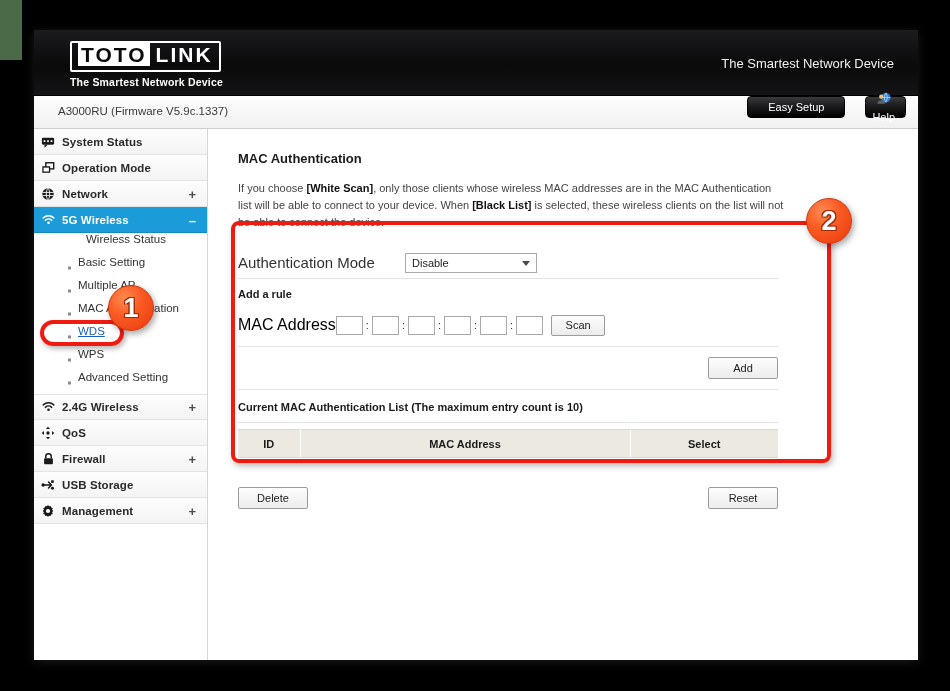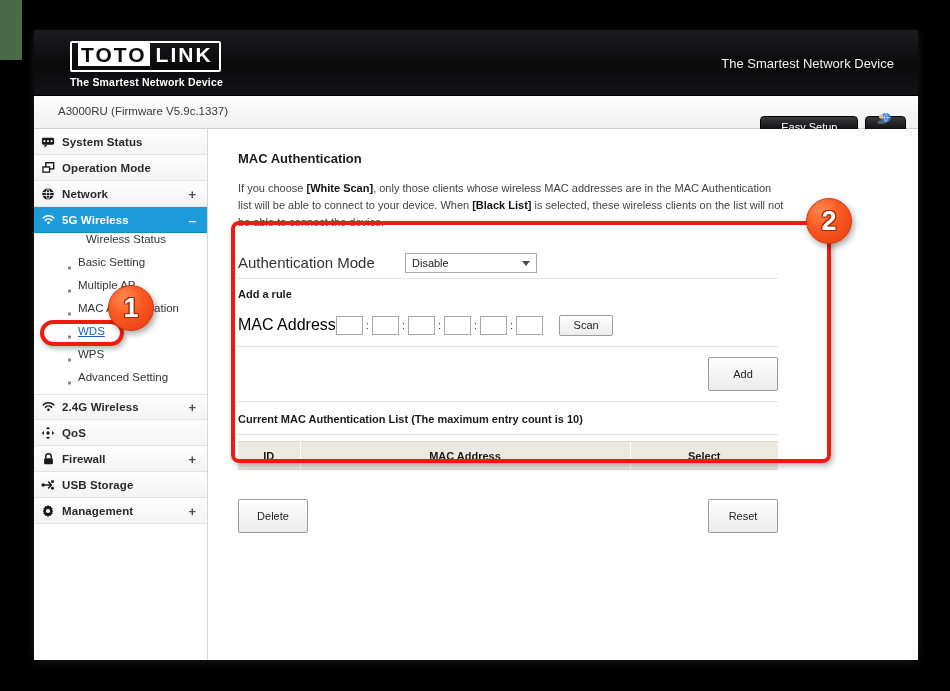--- a/index.html
+++ b/index.html
@@ -66,22 +66,22 @@
     position: relative;
     height: 33px;
     background: linear-gradient(to bottom,#fdfdfd,#f1f1f1);
     border-bottom: 1px solid #cfcfcf;
   }
   .device-title {
     position: absolute; left: 24px; top: 9px;
     font-size: 11.5px; color: #3a3a3a; font-weight: normal;
   }
   .hdr-btns {
-    position: absolute; right: 12px; top: 20px;
-    display: flex; gap: 7px;
+    position: absolute; right: 12px; top: 0;
+    display: flex; gap: 20px;
   }
   .blk-btn {
     height: 22px;
     background: linear-gradient(to bottom,#3a3a3c 0%, #1a1a1c 48%, #000 100%);
     border: 1px solid #000;
     border-radius: 4px;
     color: #ffffff;
     font-size: 11px;
     display: flex; align-items: center; justify-content: center;
     padding: 0 12px;
@@ -212,28 +212,28 @@
   .colon { padding: 0 3px; font-size: 11px; color: #333; }
   .gbtn {
     min-width: 54px; height: 21px;
     border: 1px solid #9c9c9c;
     border-radius: 2px;
     background: linear-gradient(to bottom,#fdfdfd,#ececec);
     font-size: 11px; color: #222;
     display: inline-flex; align-items: center; justify-content: center;
     cursor: pointer;
   }
-  .gbtn.scan { margin-left: 16px; width: 48px; }
+  .gbtn.scan { margin-left: 8px; width: 48px; }
   .divider { border-top: 1px solid #e2e2e2; margin-top: 4px; }
   .addrow {
     display: flex; justify-content: flex-end;
     padding: 10px 0 10px 0;
     border-bottom: 1px solid #e2e2e2;
   }
-  .gbtn.wide { width: 70px; height: 34px; }
+  .gbtn.wide { width: 70px; height: 22px; }
   .listtitle {
     font-size: 11px; font-weight: bold; color: #1b1b1b;
     padding: 11px 0 9px 0;
     border-bottom: 1px solid #e2e2e2;
   }
   table.maclist {
     width: 100%; border-collapse: collapse;
     margin-top: 6px;
     padding-left: 28px;
   }

